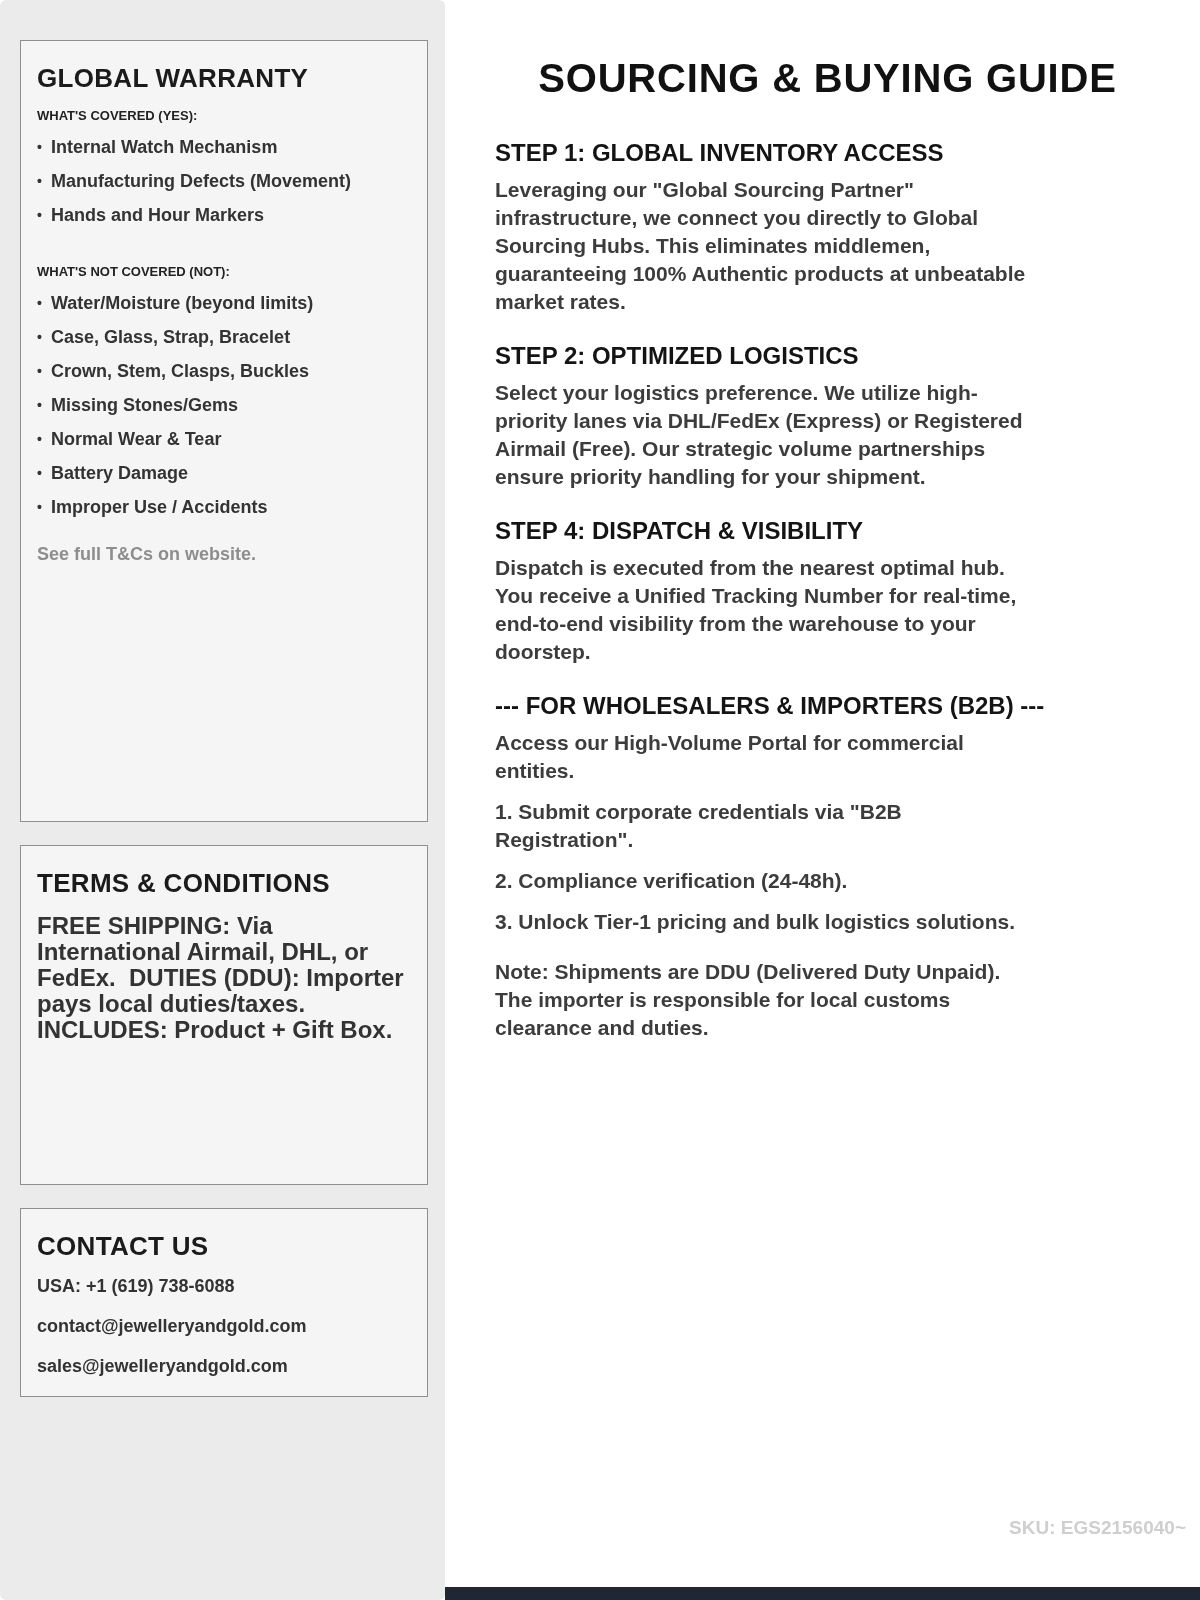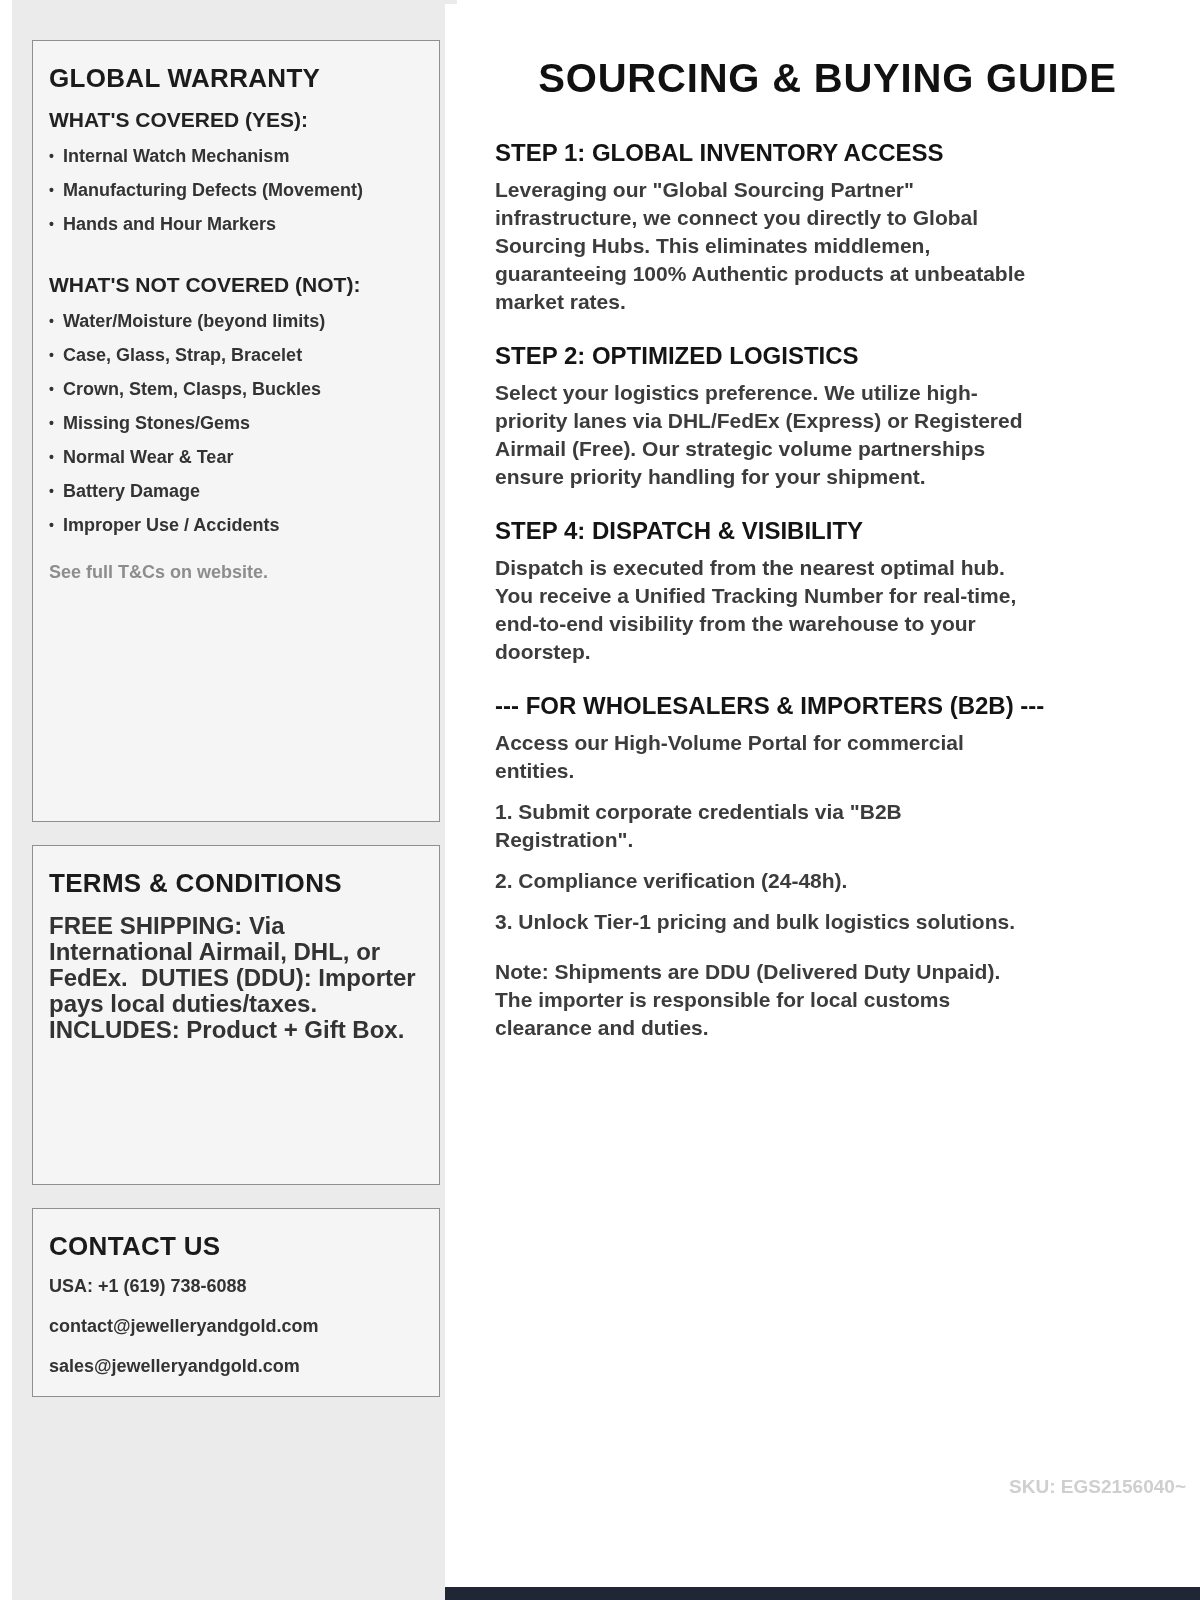--- a/index.html
+++ b/index.html
@@ -12,23 +12,24 @@
     position: relative;
     width: 1200px;
     height: 1600px;
     background: #ffffff;
     overflow: hidden;
   }
 
   
   .sidebar {
     position: absolute;
-    left: 12px; top: 0;
+    left: 0; top: 0;
     width: 445px; height: 1600px;
     background: #ebebeb;
+    border-radius: 6px;
   }
   .panel {
     position: absolute;
     left: 20px;
     width: 408px;
     background: #f5f5f5;
     border: 1px solid #8f8f8f;
     padding: 22px 16px;
   }
   .panel-warranty { top: 40px;  height: 782px; }
@@ -36,21 +37,21 @@
   .panel-contact  { top: 1208px; height: 189px; }
 
   .panel-title {
     font-size: 26px;
     font-weight: 800;
     letter-spacing: 0.3px;
     color: #1b1b1b;
     margin-bottom: 14px;
   }
   .sub-heading {
-    font-size: 21px;
+    font-size: 13px;
     font-weight: 800;
     color: #222222;
     margin-bottom: 13px;
   }
   .sub-heading.gap-top { margin-top: 38px; }
   ul.bullet-list { list-style: none; }
   ul.bullet-list li {
     font-size: 18px;
     font-weight: 700;
     color: #333333;
@@ -117,21 +118,21 @@
     font-weight: 700;
     color: #3c3c3c;
     line-height: 28px;
   }
   .b2b-line { margin-bottom: 13px; }
   .note-body { margin-top: 22px; }
 
   .sku {
     position: absolute;
     right: 14px;
-    top: 1476px;
+    top: 1517px;
     font-size: 19px;
     font-weight: 700;
     color: #cfcfcf;
   }
   .bottom-bar {
     position: absolute;
     left: 445px;
     bottom: 0;
     width: 755px;
     height: 13px;

